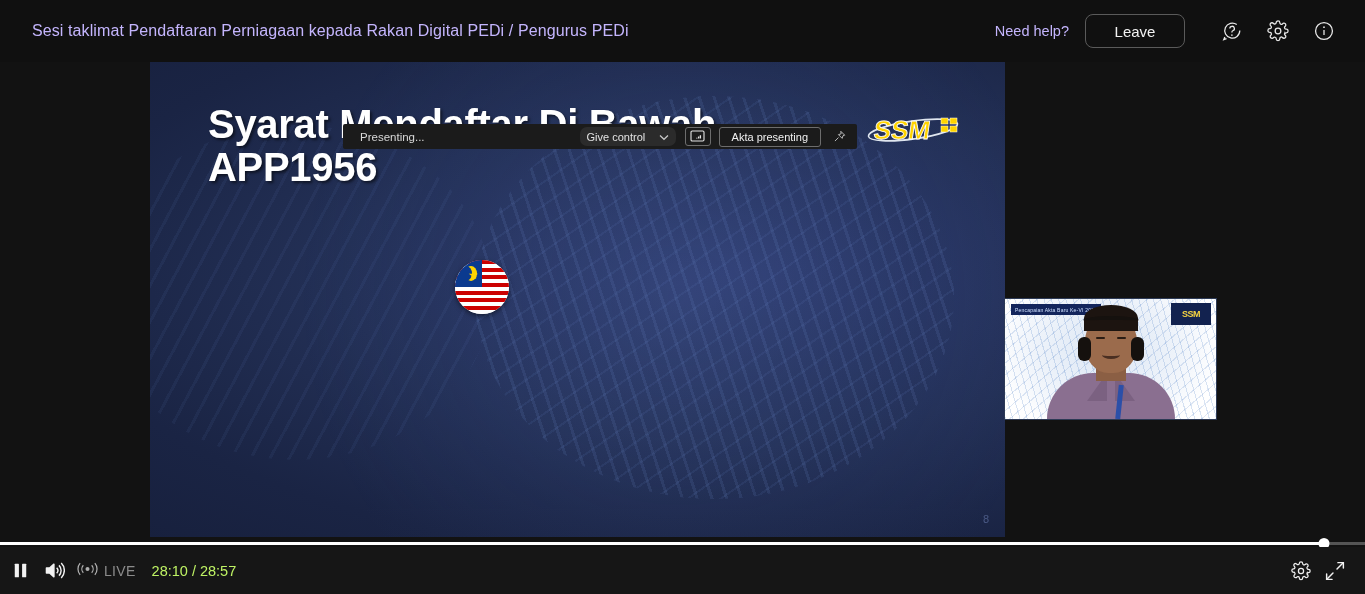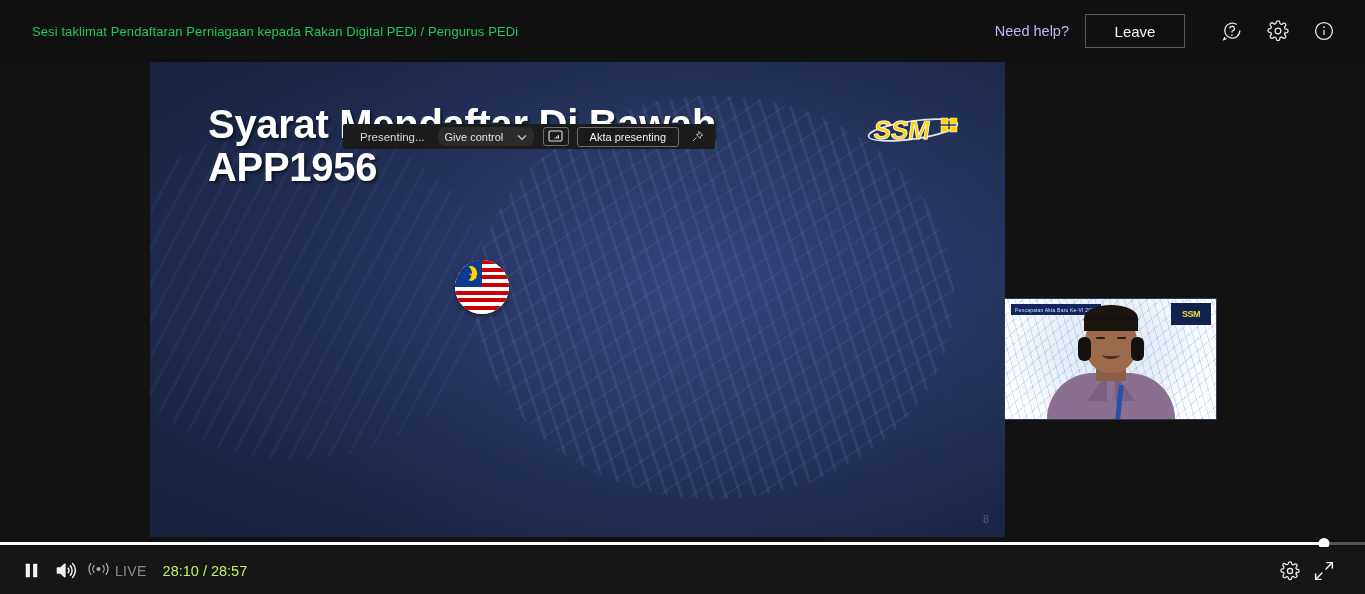--- a/index.html
+++ b/index.html
@@ -19,34 +19,34 @@
   .header {
     position: absolute; left: 0; top: 0;
     width: 1365px; height: 62px;
     background: #101010;
     display: flex; align-items: center;
     z-index: 40;
   }
   .meeting-title {
     position: absolute; left: 32px; top: 31px;
     transform: translateY(-50%);
-    color: #22c55e; font-size: 13px; font-weight: 400;
+    color: #c4b5fd; font-size: 16px; font-weight: 400;
     white-space: nowrap; letter-spacing: 0.1px;
   }
   .header-right {
     position: absolute; right: 18px; top: 0; height: 62px;
     display: flex; align-items: center; gap: 0;
   }
   .need-help {
     color: #c4b5fd; font-size: 14.5px; text-decoration: none;
     margin-right: 16px; cursor: pointer; white-space: nowrap;
   }
   .leave-btn {
     width: 100px; height: 34px;
-    border: 1px solid #5a5a5a; border-radius: 0;
+    border: 1px solid #5a5a5a; border-radius: 8px;
     background: transparent; color: #f2f2f2;
     font-size: 15px; font-family: "Liberation Sans", sans-serif;
     cursor: pointer; display: flex; align-items: center; justify-content: center;
     margin-right: 24px;
   }
   .hdr-icon {
     width: 34px; height: 34px;
     display: flex; align-items: center; justify-content: center;
     cursor: pointer; margin: 0 6px;
   }
@@ -207,21 +207,21 @@
     position: relative;
     border-radius: 50%;
     background: #5d6e73;
     display: flex; align-items: center; justify-content: center;
     box-shadow: 0 2px 5px rgba(0,0,0,0.45);
   }
 
   
   .present-bar {
     position: absolute; left: 343px; top: 62px;
-    width: 372px; height: 25px;
+    width: 514px; height: 25px;
     background: #1b1b1b;
     display: flex; align-items: center;
     padding: 0 8px;
     border-radius: 2px;
     z-index: 30;
   }
   .presenting-label {
     color: #d8d8d8; font-size: 11.5px;
     margin-left: 9px; white-space: nowrap;
   }
@@ -383,21 +383,21 @@
     width: 11px; height: 11px; border-radius: 50%;
     background: #ffffff;
     transform: translateX(-50%);
   }
 
   .controls {
     position: absolute; left: 0; bottom: 0;
     width: 1365px; height: 47px;
     background: #161616;
     display: flex; align-items: center;
-    padding: 0 14px;
+    padding: 0 3px;
     z-index: 46;
   }
   .ctrl-btn {
     width: 34px; height: 34px;
     display: flex; align-items: center; justify-content: center;
     cursor: pointer;
   }
   .live-group {
     display: flex; align-items: center; gap: 6px;
     margin-left: 6px; cursor: pointer;

